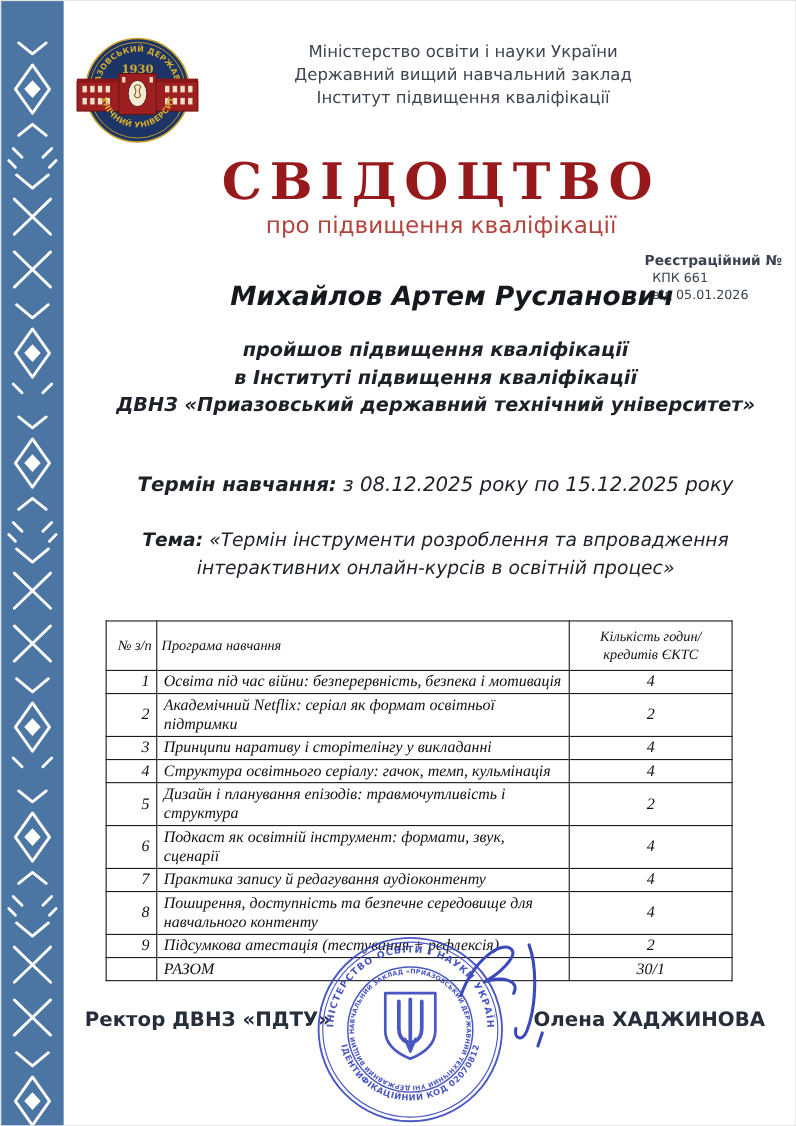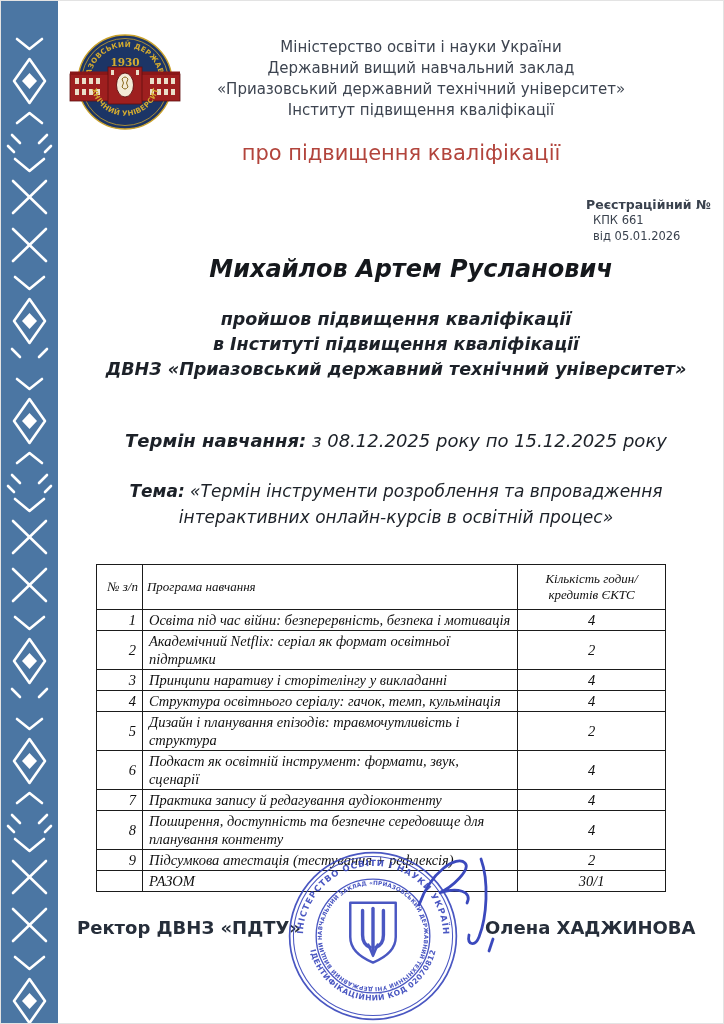--- a/index.html
+++ b/index.html
@@ -22,21 +22,21 @@
   }
 
   .title-block { position:absolute; left:95px; top:138px; width:610px; text-align:center; }
   .title-main {
     font-family:"DejaVu Serif", serif; font-weight:700;
     font-size:46px; letter-spacing:7px; color:#97191c; line-height:52px;
   }
   .title-sub { font-size:21px; font-weight:500; color:#b2443c; margin-top:2px; }
 
   .reg-block { position:absolute; left:585px; top:196px; color:#3a424e; }
-  .reg-label { font-size:12.5px; font-weight:700; }
+  .reg-label { font-size:12.5px; font-weight:700;margin-top:32px; }
   .reg-line  { font-size:11.5px; margin-left:7px; line-height:16px; }
 
   .recipient {
     position:absolute; left:95px; top:254px; width:630px; text-align:center;
     font-size:24px; font-weight:700; font-style:italic; color:#15181c;
   }
   .statement {
     position:absolute; left:65px; top:306px; width:660px; text-align:center;
     font-size:17.5px; font-weight:700; font-style:italic; color:#1c2128; line-height:25px;
   }
@@ -145,25 +145,25 @@
       <path d="M57,52 q3,4 0,8 q3,4 6,0 q-3,-4 0,-8 q-3,-4 -6,0" fill="none" stroke="#8a6a1f" stroke-width="1"></path>
     </g>
     <text font-family="DejaVu Sans, sans-serif" font-size="7.2" font-weight="700" fill="#d4ab2f" letter-spacing="0.3">
       <textPath href="#logo-arc-bot" startOffset="50%" text-anchor="middle">ТЕХНІЧНИЙ УНІВЕРСИТЕТ</textPath>
     </text>
   </svg>
 
   <div class="org-header">
     <div>Міністерство освіти і науки України</div>
     <div>Державний вищий навчальний заклад</div>
-    <div>«Приазовський державний технічний університет»</div>
     <div>Інститут підвищення кваліфікації</div>
   </div>
 
   <div class="title-block">
+    <div class="title-main">СВІДОЦТВО</div>
     <div class="title-sub">про підвищення кваліфікації</div>
   </div>
 
   <div class="reg-block">
     <div class="reg-label">Реєстраційний №</div>
     <div class="reg-line">КПК 661</div>
     <div class="reg-line">від 05.01.2026</div>
   </div>
 
   <div class="recipient">Михайлов Артем Русланович</div>
@@ -223,21 +223,21 @@
           <td class="col-prog">Подкаст як освітній інструмент: формати, звук, сценарії</td>
           <td class="col-hours">4</td>
         </tr>
         <tr>
           <td class="col-num">7</td>
           <td class="col-prog">Практика запису й редагування аудіоконтенту</td>
           <td class="col-hours">4</td>
         </tr>
         <tr>
           <td class="col-num">8</td>
-          <td class="col-prog">Поширення, доступність та безпечне середовище для планування контенту</td>
+          <td class="col-prog">Поширення, доступність та безпечне середовище для навчального контенту</td>
           <td class="col-hours">4</td>
         </tr>
         <tr>
           <td class="col-num">9</td>
           <td class="col-prog">Підсумкова атестація (тестування + рефлексія)</td>
           <td class="col-hours">2</td>
         </tr>
       </tbody>
     <tfoot>
       <tr class="total-row">

